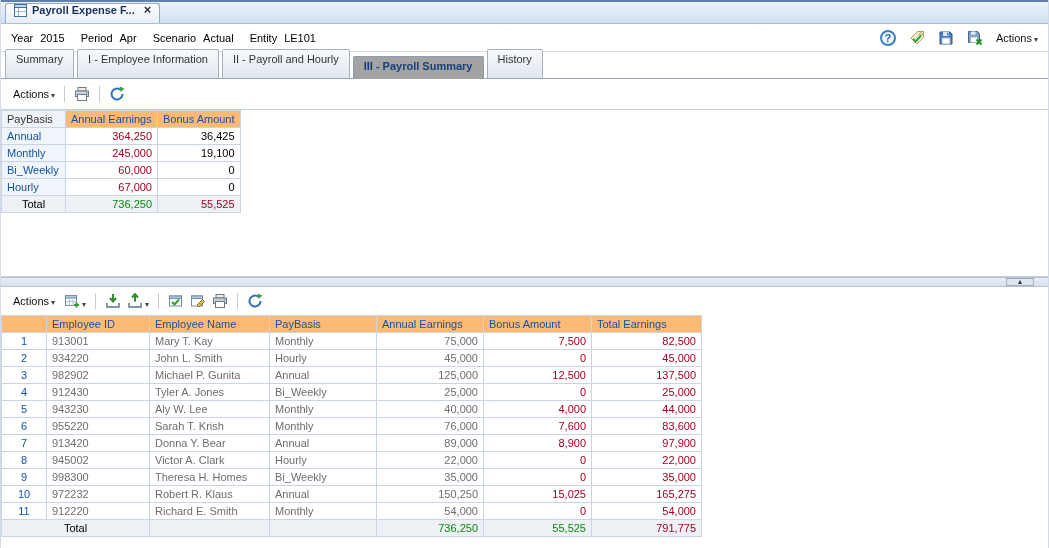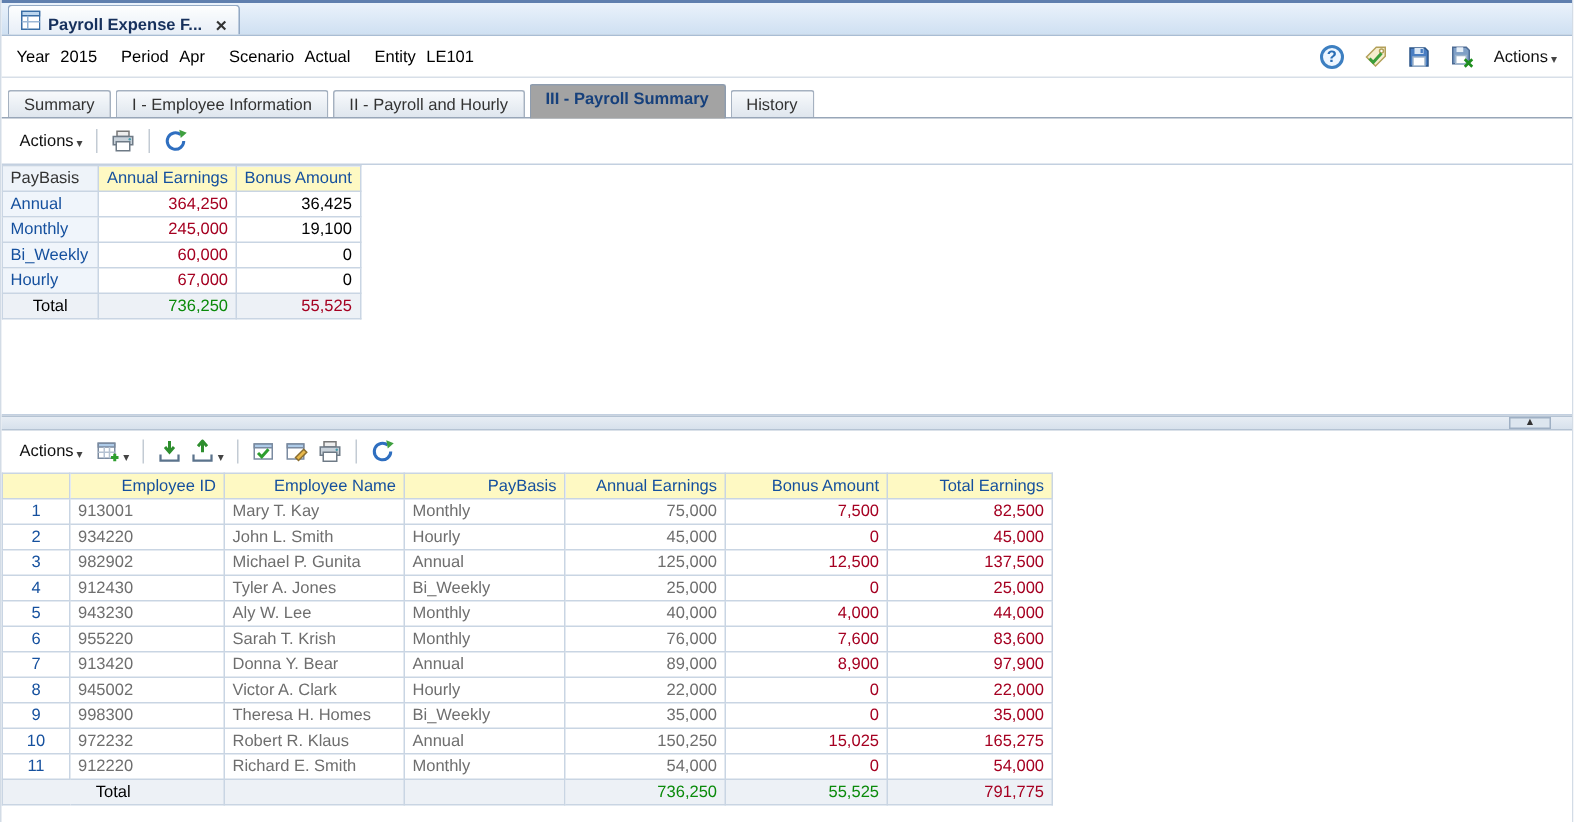--- a/index.html
+++ b/index.html
@@ -10,21 +10,21 @@
   }
   .app { width:1049px; height:548px; overflow:hidden; border-left:1px solid #d3dce6; border-right:1px solid #d3dce6; }
 
   
   .doc-tabbar {
     height:24px; background:linear-gradient(#eaf2fb,#cfe0f2);
     border-top:2px solid #5f7fae; border-bottom:1px solid #a9bdd4;
     display:flex; align-items:flex-end; padding-left:4px;
   }
   .doc-tab {
-    display:flex; align-items:flex-end; gap:5px; height:20px;
+    display:flex; align-items:flex-start; gap:5px; height:20px;
     background:linear-gradient(#fdfefe,#e7eef7);
     border:1px solid #93a9c4; border-bottom:none; border-radius:3px 3px 0 0;
     padding:0 8px; font-weight:bold; color:#16305c; white-space:nowrap;
   }
   .doc-tab .close { color:#333; font-size:13px; line-height:12px; margin-left:4px; cursor:pointer; }
 
   
   .pov-bar {
     height:28px; display:flex; align-items:center; justify-content:space-between;
     padding:0 10px; border-bottom:1px solid #d8dfe8;
@@ -42,21 +42,21 @@
     color:#2a6db5; font-weight:bold; font-size:11px; line-height:12px;
     display:flex; align-items:center; justify-content:center; background:#eef6ff;
   }
 
   
   .form-tabs {
     height:27px; display:flex; align-items:flex-end; gap:3px; padding:0 0 0 4px;
     border-bottom:1px solid #98a6b8; background:#fff;
   }
   .tab {
-    height:18px; padding:3px 10px; white-space:nowrap; cursor:pointer;
+    height:29px; padding:3px 10px; white-space:nowrap; cursor:pointer;
     color:#333; background:linear-gradient(#f8fafc,#dfe6ee);
     border:1px solid #a5b1c0; border-bottom:none; border-radius:2px 2px 0 0;
   }
   .tab.active {
     height:23px; background:#a3a3a3; font-weight:bold; color:#16407c;
     margin-bottom:-1px; border-color:#8e9cae;
   }
 
   
   .toolbar { height:30px; display:flex; align-items:center; gap:9px; padding:0 12px; }
@@ -64,21 +64,21 @@
   .tsep { width:1px; height:16px; background:#c3cbd4; }
   .icon-group { display:flex; align-items:center; gap:6px; }
 
   
   .upper-panel { height:168px; border-top:1px solid #c3d0e0; border-bottom:1px solid #c3d0e0; overflow:hidden; background:#fff; }
   table.grid { border-collapse:collapse; table-layout:fixed; }
   .grid th, .grid td {
     border:1px solid #c9d5e3; padding:1px 5px; height:17px;
     white-space:nowrap; overflow:hidden; font-weight:normal;
   }
-  .grid thead th { background:#fef9c3; color:#15509e; text-align:right; }
+  .grid thead th { background:#fdba74; color:#15509e; text-align:left; }
   .upper-grid th.corner { background:#eef3f9; color:#333; text-align:left; }
   .rowhead { background:#f0f5fb; color:#15509e; text-align:left; }
   .total-row td { background:#edf1f6; }
   .total-label { font-weight:bold; color:#000; background:#edf1f6; text-align:center; }
   .c-val, .num { text-align:right; }
   .c-num { text-align:center; color:#15509e; }
   .c-text { text-align:left; color:#6e6e6e;margin-top:20px; }
   .v-red { color:#a50021; }
   .v-green { color:#0a8a0a; }
   .v-gray { color:#6e6e6e;margin-top:44px; }

